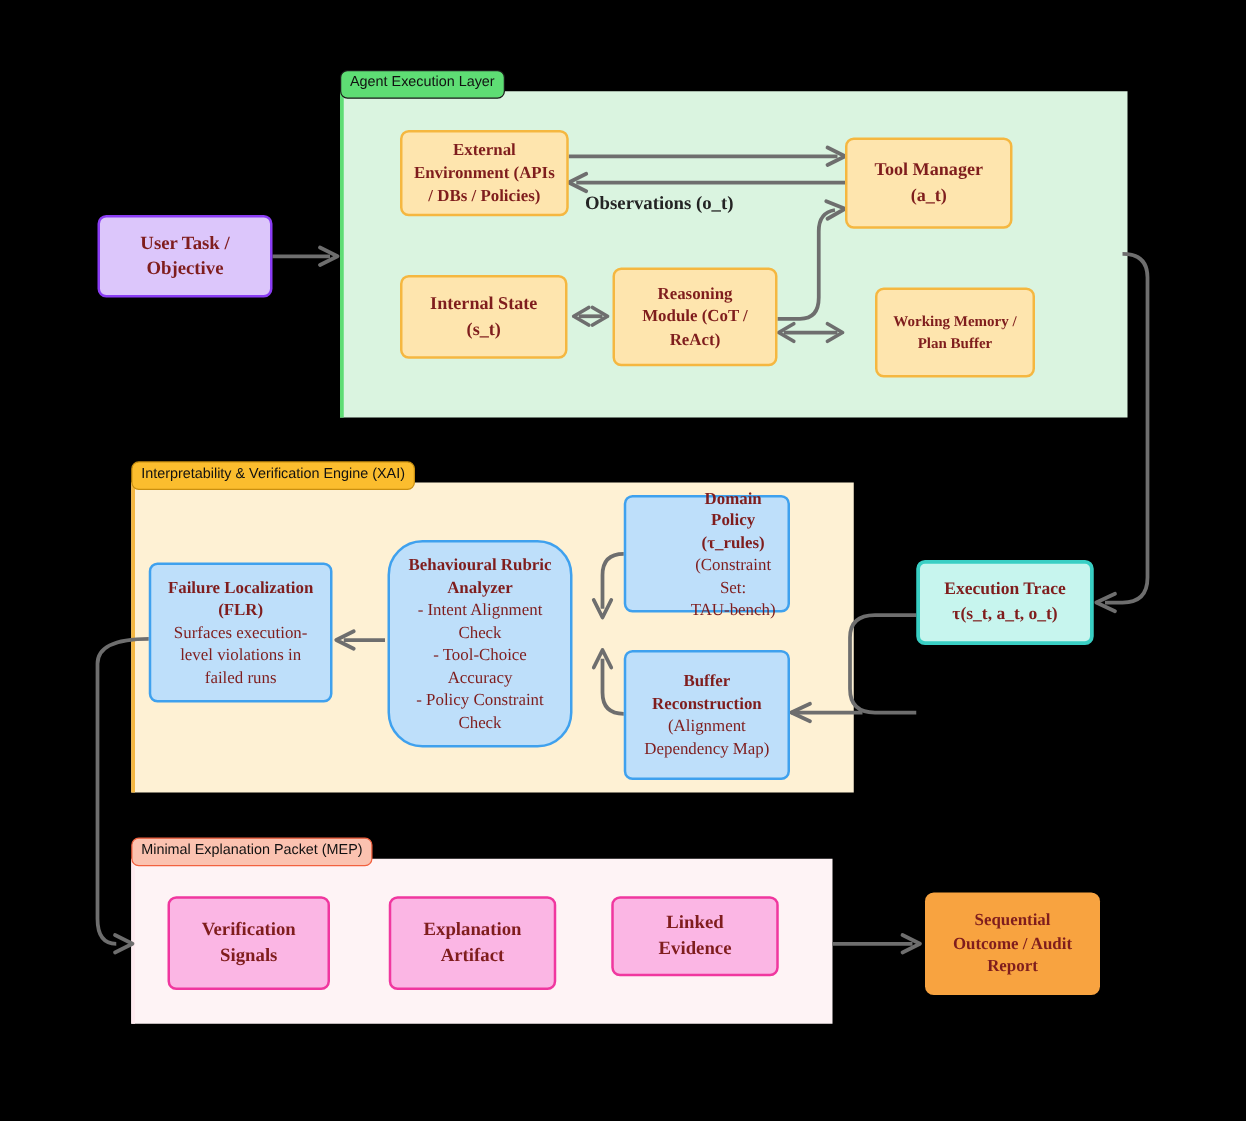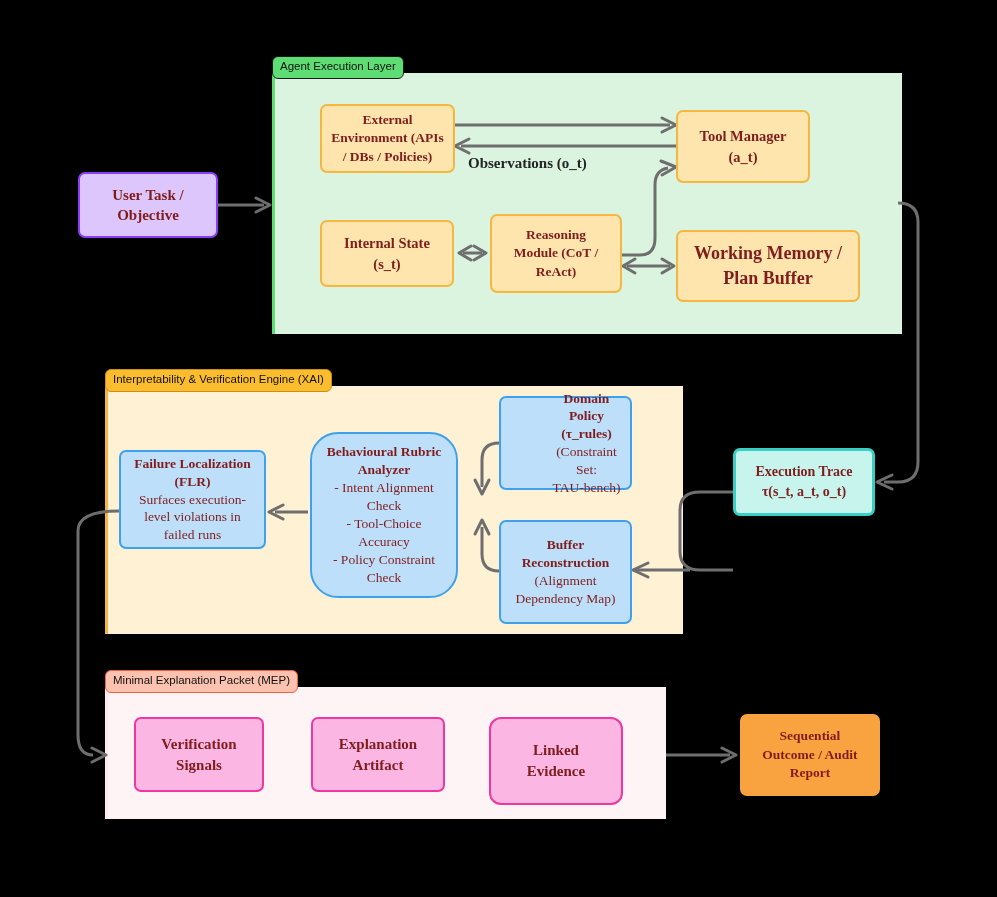--- a/index.html
+++ b/index.html
@@ -139,21 +139,21 @@
   </div>
 
   <div class="node n-orange" style="left:490px;top:214px;width:132px;height:79px;font-size:13.5px;font-weight:bold;line-height:1.35;">
     <span class="t">
       <span>Reasoning</span><br>
       <span>Module (CoT /</span><br>
       <span>ReAct)</span>
     </span>
   </div>
 
-  <div class="node n-orange" style="left:676px;top:230px;width:184px;height:72px;font-size:18px;font-weight:bold;line-height:1.4;">
+  <div class="node n-orange" style="left:700px;top:230px;width:128px;height:72px;font-size:12px;font-weight:bold;line-height:1.4;">
     <span class="t">
       <span>Working Memory /</span><br>
       <span>Plan Buffer</span>
     </span>
   </div>
 
   <div class="node n-teal" style="left:733px;top:448px;width:142px;height:68px;font-size:14px;font-weight:bold;line-height:1.45;">
     <span class="t">
       <span>Execution Trace</span><br>
       <span>τ(s_t, a_t, o_t)</span>
@@ -184,21 +184,21 @@
       <b>Analyzer</b><br>
       <span>- Intent Alignment</span><br>
       <span>Check</span><br>
       <span>- Tool-Choice</span><br>
       <span>Accuracy</span><br>
       <span>- Policy Constraint</span><br>
       <span>Check</span>
     </span>
   </div>
 
-  <div class="node n-blue" style="left:119px;top:450px;width:147px;height:99px;font-size:13.5px;line-height:1.33;">
+  <div class="node n-blue" style="left:119px;top:450px;width:147px;height:112px;font-size:13.5px;line-height:1.33;">
     <span class="t">
       <b>Failure Localization</b><br>
       <b>(FLR)</b><br>
       <span>Surfaces execution-</span><br>
       <span>level violations in</span><br>
       <span>failed runs</span>
     </span>
   </div>
 
   <div class="node n-pink" style="left:134px;top:717px;width:130px;height:75px;font-size:15px;font-weight:bold;line-height:1.4;">
@@ -208,21 +208,21 @@
     </span>
   </div>
 
   <div class="node n-pink" style="left:311px;top:717px;width:134px;height:75px;font-size:15px;font-weight:bold;line-height:1.4;">
     <span class="t">
       <span>Explanation</span><br>
       <span>Artifact</span>
     </span>
   </div>
 
-  <div class="node n-pink" style="left:489px;top:717px;width:134px;height:88px;font-size:15px;font-weight:bold;line-height:1.4;border-radius:12px;">
+  <div class="node n-pink" style="left:489px;top:717px;width:134px;height:64px;font-size:15px;font-weight:bold;line-height:1.4;">
     <span class="t">
       <span>Linked</span><br>
       <span>Evidence</span>
     </span>
   </div>
 
   <div class="node n-amber" style="left:740px;top:714px;width:140px;height:82px;font-size:13.5px;font-weight:bold;line-height:1.4;">
     <span class="t">
       <span>Sequential</span><br>
       <span>Outcome / Audit</span><br>

